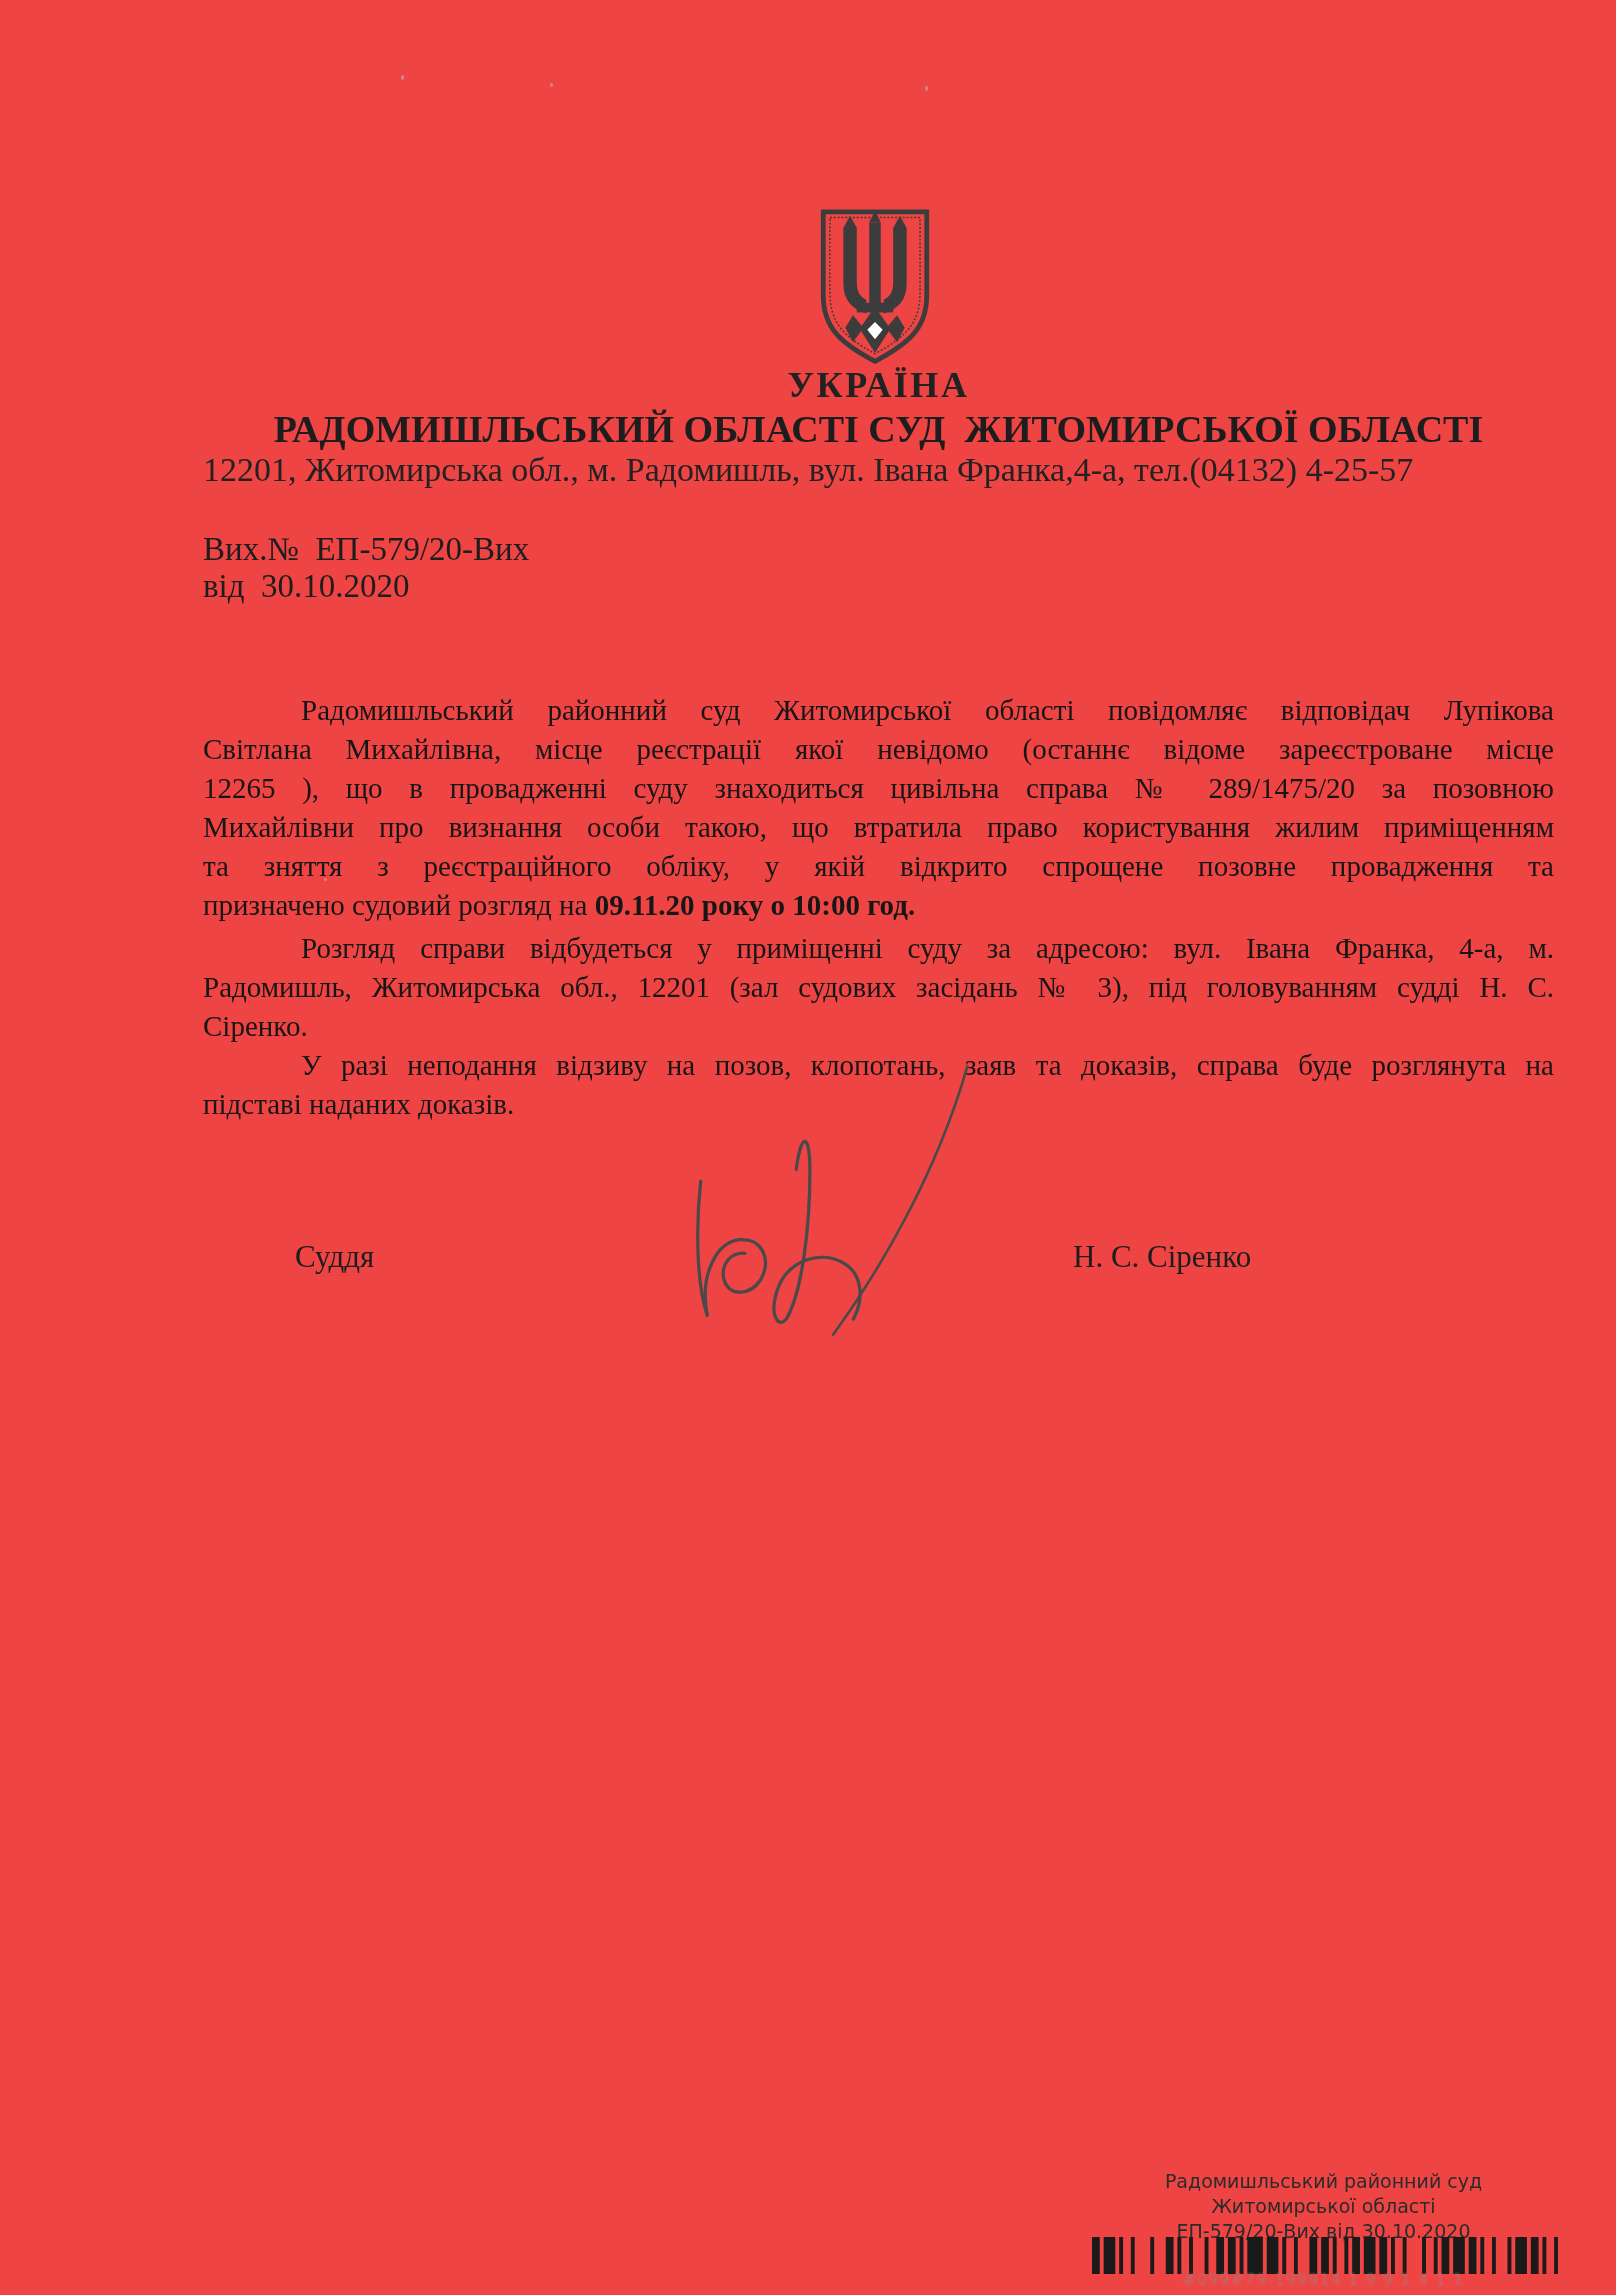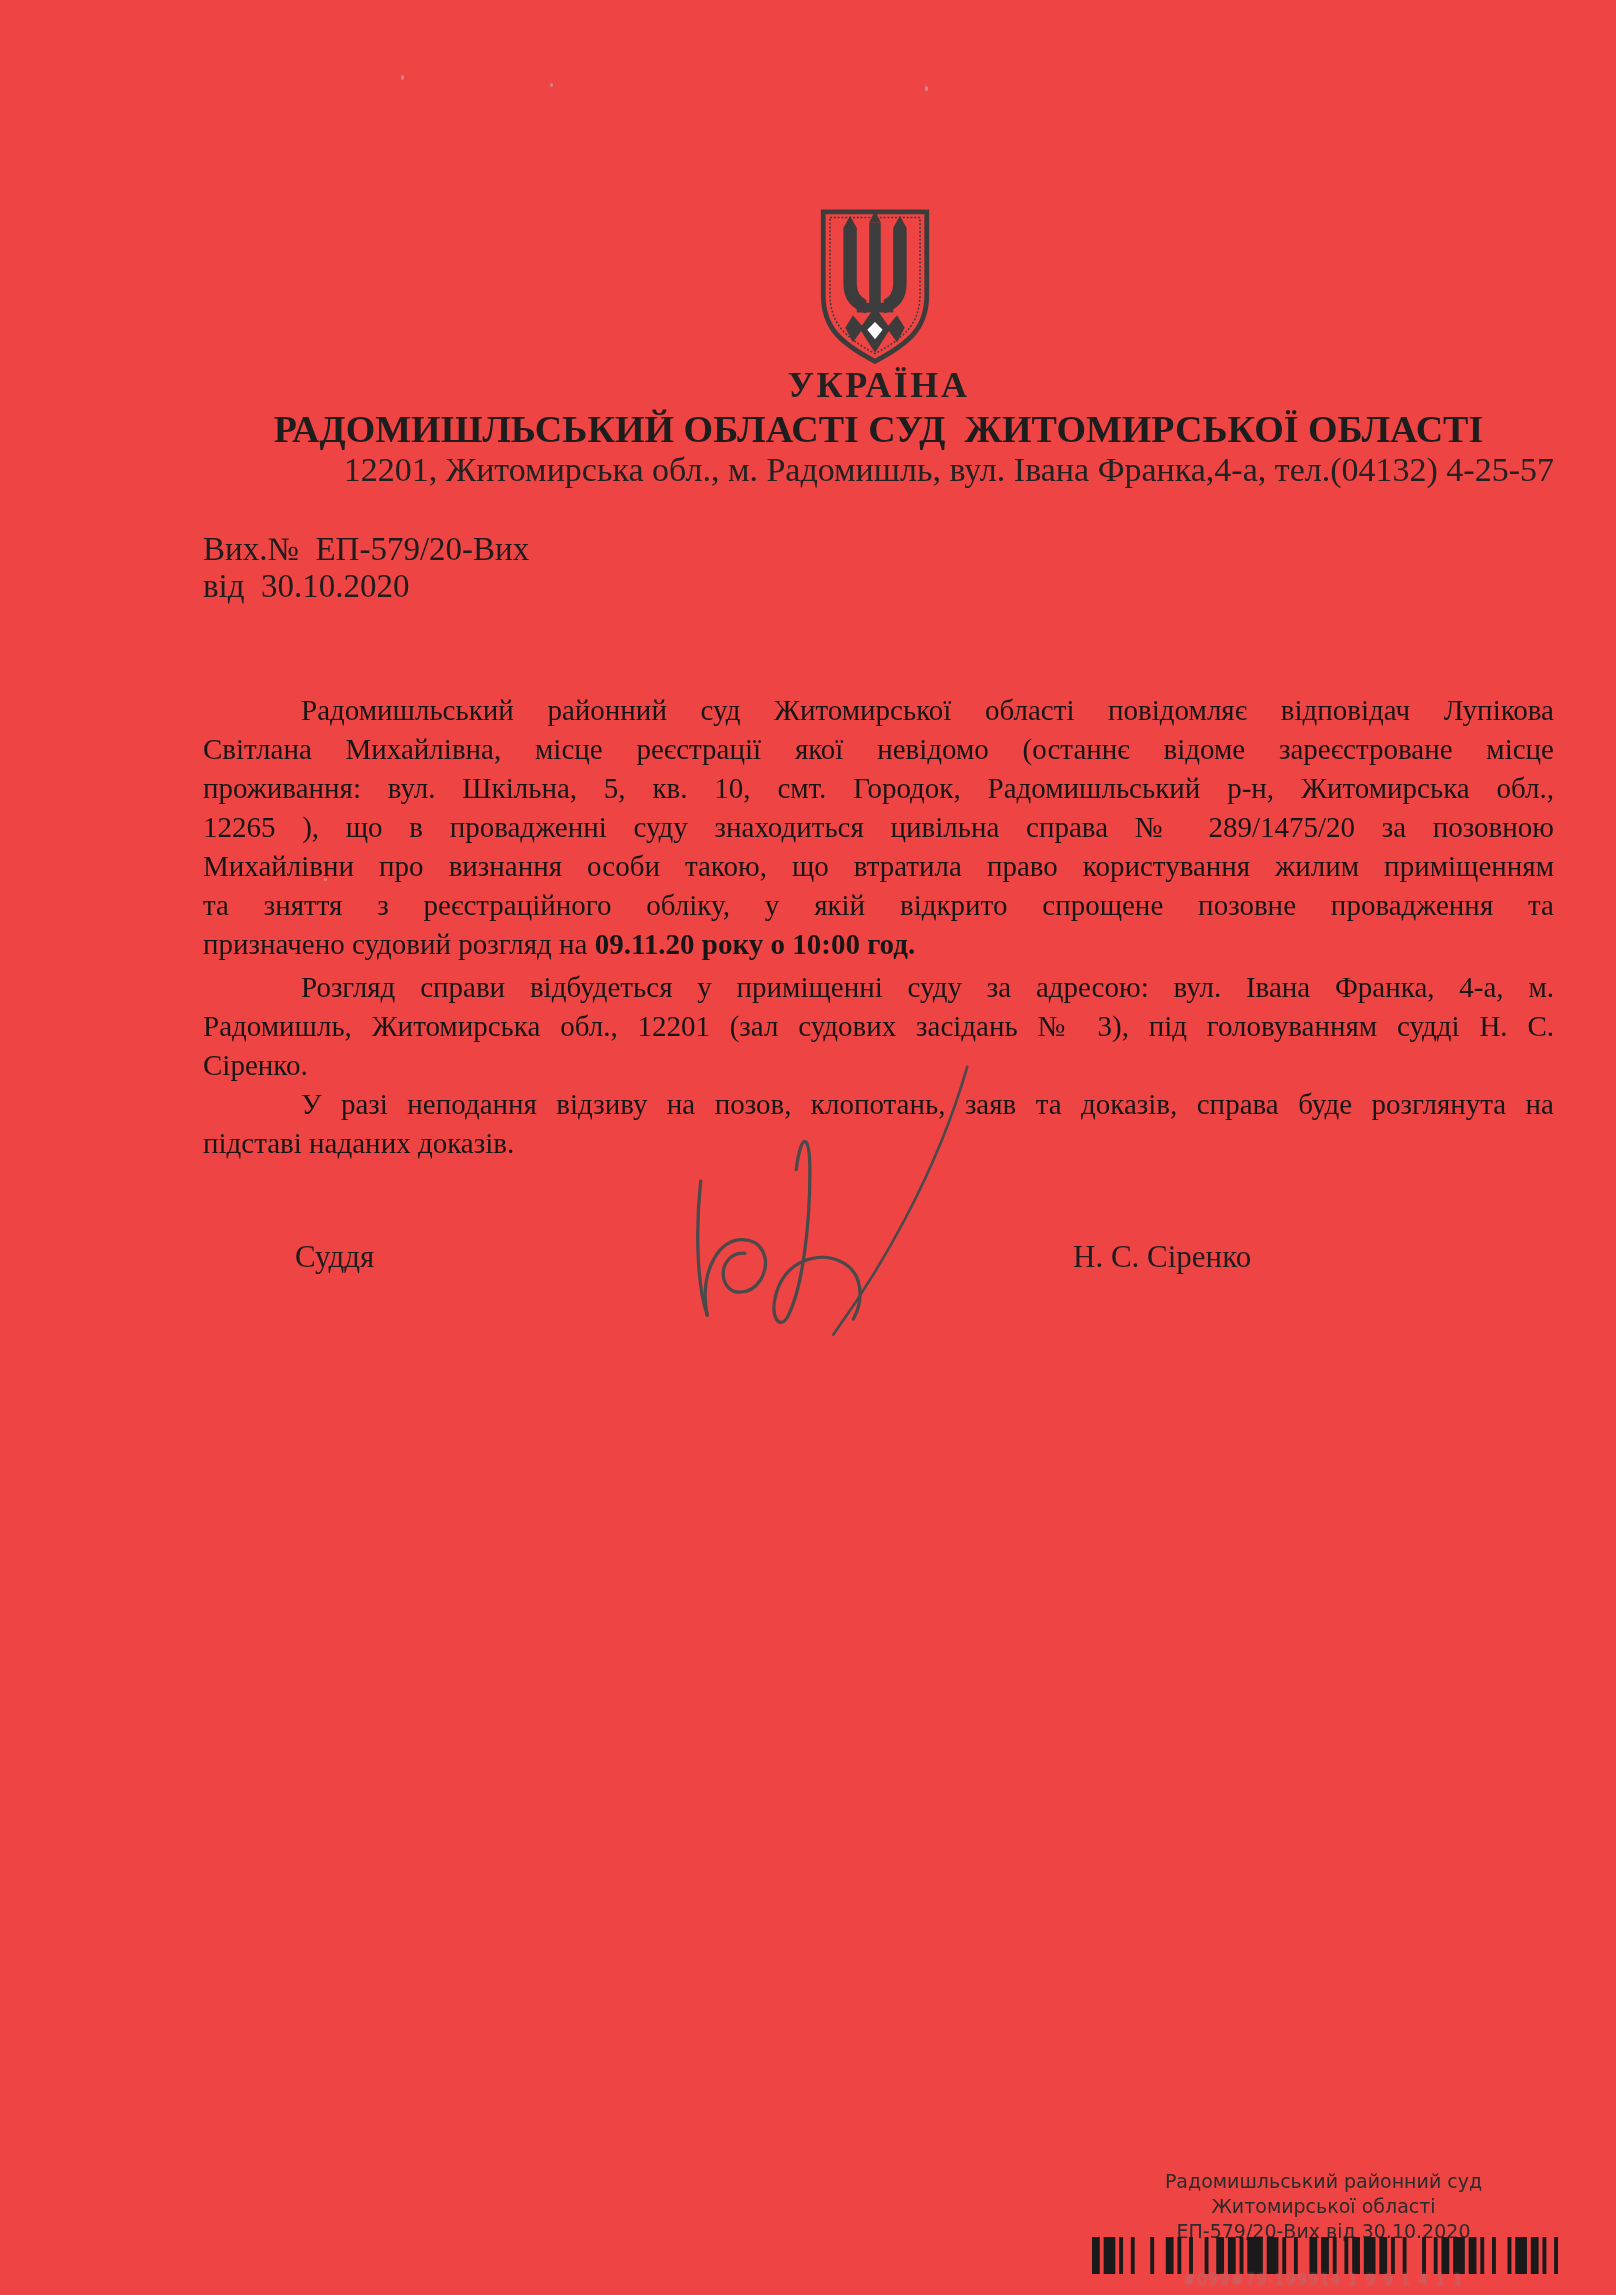--- a/index.html
+++ b/index.html
@@ -19,21 +19,21 @@
     text-align:center;font-size:36px;font-weight:bold;
     letter-spacing:2.6px;color:#222;
   }
   .court-name{
     left:203px;top:407px;width:1351px;
     text-align:center;font-size:38px;font-weight:bold;
     white-space:pre;color:#1d1d1d;
   }
   .address-line{
     left:203px;top:451px;width:1351px;
-    text-align:right;font-size:34px;color:#222;
+    text-align:left;font-size:34px;color:#222;
   }
   .ref-number{left:203px;top:531px;font-size:33px;white-space:pre;color:#1d1d1d;text-align:center;}
   .ref-date{left:203px;top:568px;font-size:33px;white-space:pre;color:#1d1d1d;}
   
   .letter-body{left:203px;top:691px;width:1351px;}
   .b-line{
     font-size:29px;line-height:39px;height:39px;
     text-align:justify;text-align-last:justify;
     color:#161616;
   }
@@ -99,21 +99,20 @@
   <div class="abs country">УКРАЇНА</div>
   <div class="abs court-name">РАДОМИШЛЬСЬКИЙ ОБЛАСТІ СУД  ЖИТОМИРСЬКОЇ ОБЛАСТІ</div>
   <div class="abs address-line">12201, Житомирська обл., м. Радомишль, вул. Івана Франка,4-а, тел.(04132) 4-25-57</div>
 
   <div class="abs ref-number">Вих.№  ЕП-579/20-Вих</div>
   <div class="abs ref-date">від  30.10.2020</div>
 
   <div class="abs letter-body" id="letter-body">
       <div class="b-line indent"><span>Радомишльський районний суд Житомирської області повідомляє відповідач Лупікова</span></div>
       <div class="b-line"><span>Світлана Михайлівна, місце реєстрації якої невідомо (останнє відоме зареєстроване місце</span></div>
-      <div class="b-line"><span>проживання: вул. Шкільна, 5, кв. 10, смт. Городок, Радомишльський р-н, Житомирська обл.,</span></div>
       <div class="b-line"><span>12265 ), що в провадженні суду знаходиться цивільна справа № 289/1475/20 за позовною</span></div>
       <div class="b-line"><span>Михайлівни про визнання особи такою, що втратила право користування жилим приміщенням</span></div>
       <div class="b-line"><span>та зняття з реєстраційного обліку, у якій відкрито спрощене позовне провадження та</span></div>
       <div class="b-line noju"><span>призначено судовий розгляд на </span><b>09.11.20 року о 10:00 год.</b></div>
       <div class="b-line indent para-gap"><span>Розгляд справи відбудеться у приміщенні суду за адресою: вул. Івана Франка, 4-а, м.</span></div>
       <div class="b-line"><span>Радомишль, Житомирська обл., 12201 (зал судових засідань № 3), під головуванням судді  Н. С.</span></div>
       <div class="b-line noju"><span>Сіренко.</span></div>
       <div class="b-line indent"><span>У разі неподання відзиву на позов, клопотань, заяв та доказів, справа буде розглянута на</span></div>
       <div class="b-line noju"><span>підставі наданих доказів.</span></div>
     </div>

